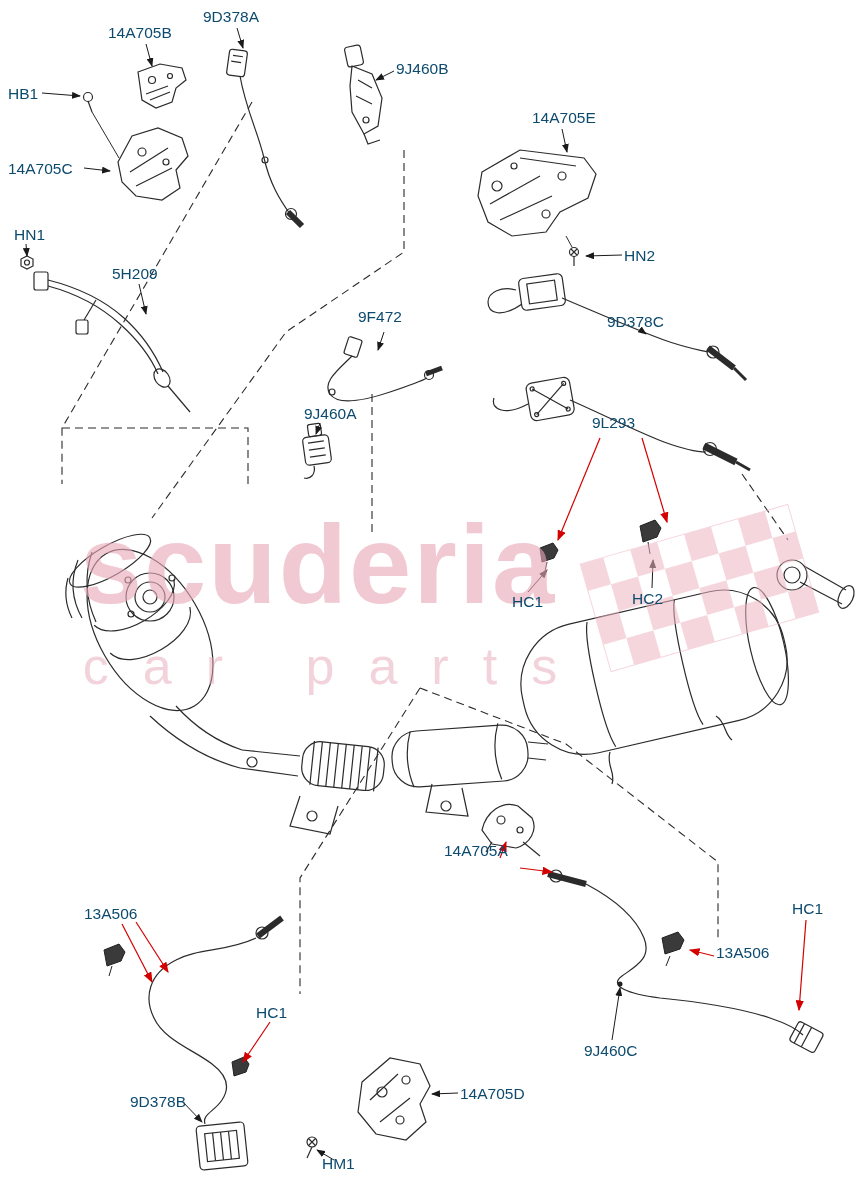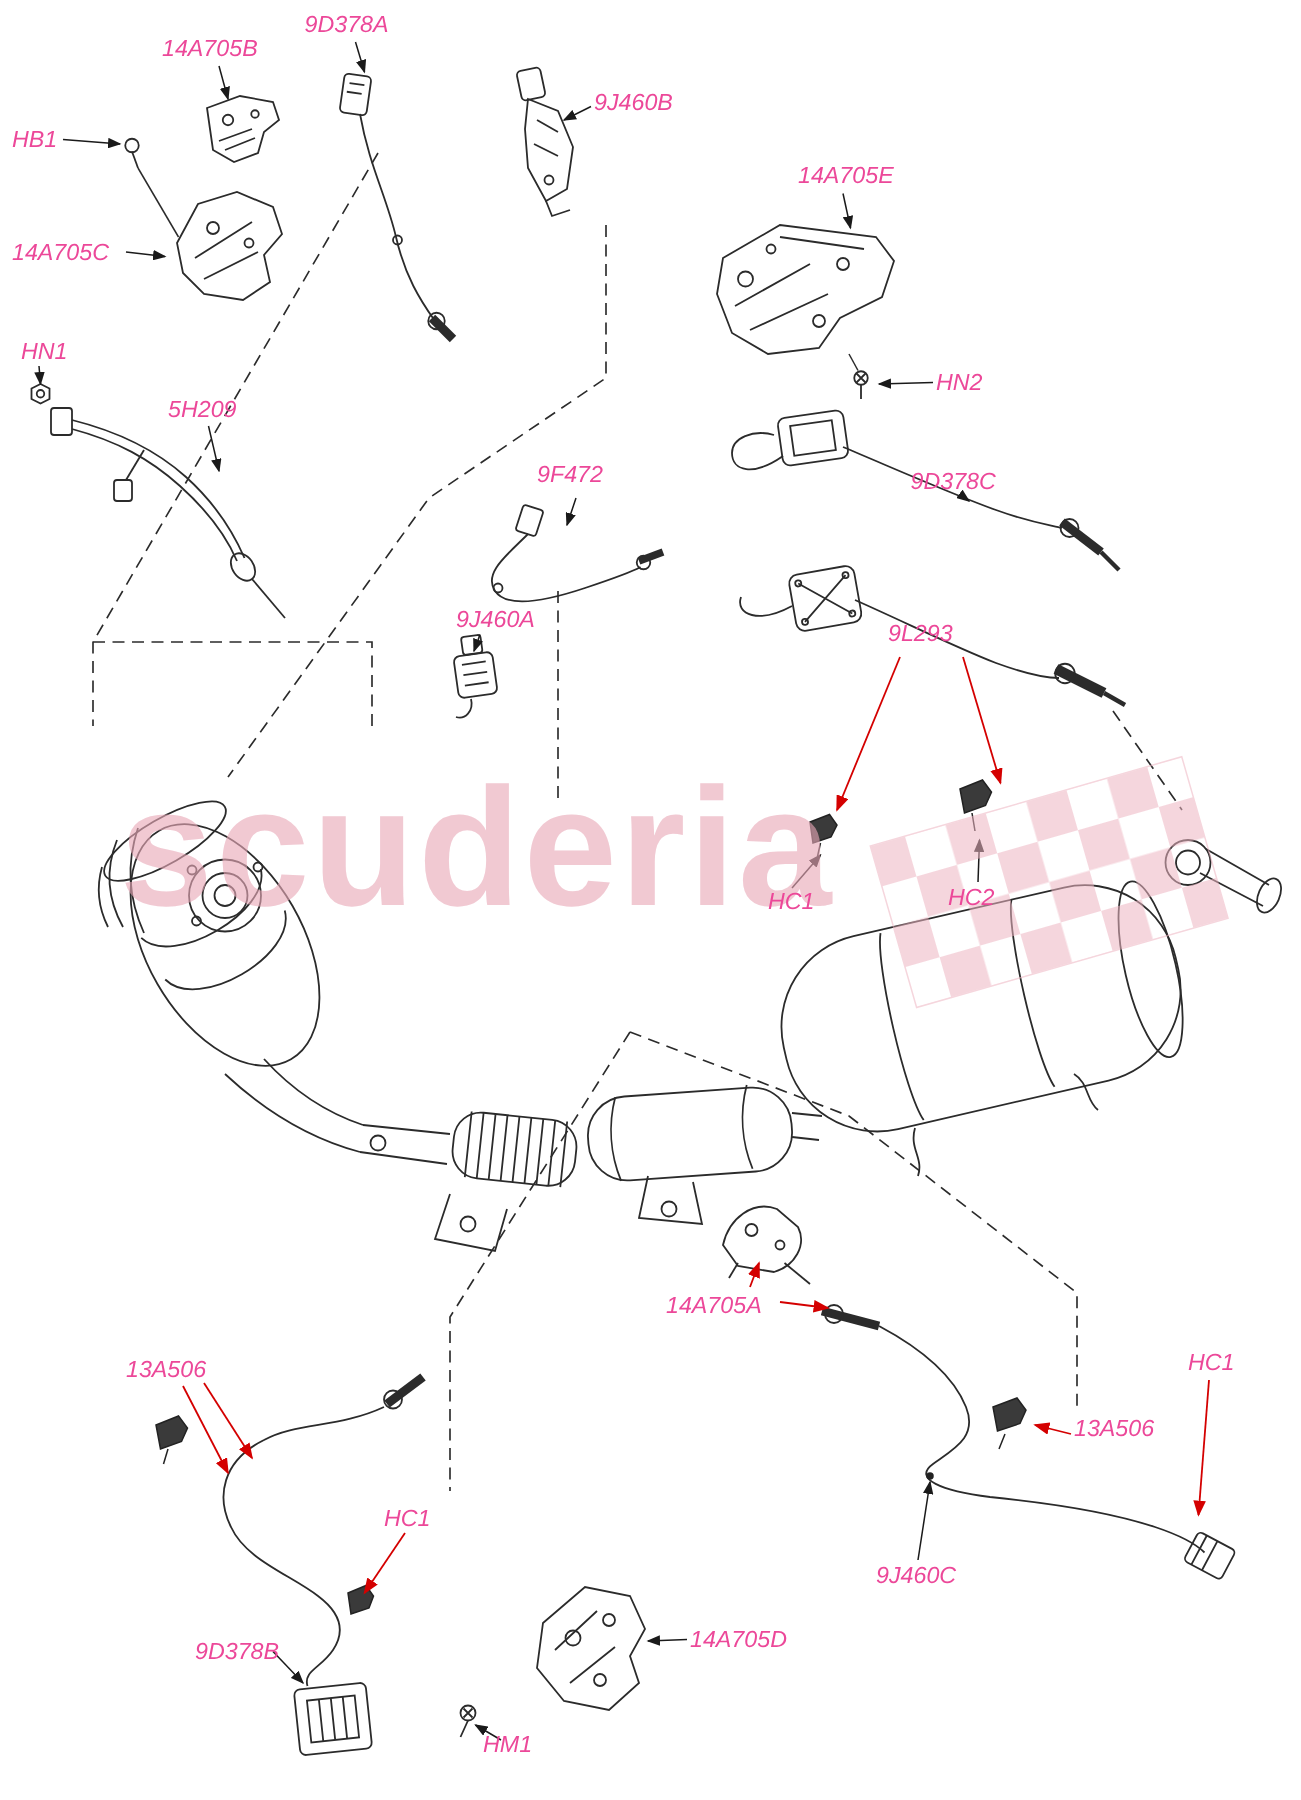--- a/index.html
+++ b/index.html
@@ -21,25 +21,24 @@
   .wm-text2{
     position:absolute;left:40px;top:636px;width:560px;
     font-size:52px;text-align:center;
     color:#e9a9b8;opacity:.5;letter-spacing:34px;text-indent:34px;
     font-family:"Liberation Sans", sans-serif;
   }
   .wm-flag{position:absolute;left:0;top:0;}
   .part-label{
     position:absolute;
     font-size:15.5px;line-height:17px;
-    color:#ec4899;
+    color:#0c4a6e;
     white-space:nowrap;
     z-index:10;
     cursor:pointer;
-    font-style:italic;
   }
 </style>
 </head>
 <body>
 
 <div class="canvas">
 
   <svg class="artwork" width="867" height="1200" viewBox="0 0 867 1200">
     <defs>
       <marker id="arrB" markerWidth="9" markerHeight="7" refX="8" refY="3.5" orient="auto">
@@ -305,20 +304,21 @@
       <path d="M500,858 L506,842" marker-end="url(#arrR)"></path>
       <path d="M520,868 L552,872" marker-end="url(#arrR)"></path>
       <path d="M806,920 L799,1010" marker-end="url(#arrR)"></path>
       <path d="M714,956 L690,950" marker-end="url(#arrR)"></path>
       <path d="M270,1022 L243,1062" marker-end="url(#arrR)"></path>
     </g>
   </svg>
 
   <div class="watermark-layer">
     <div class="wm-text1">scuderia</div>
+    <div class="wm-text2">car parts</div>
     <svg class="wm-flag" width="867" height="1200" viewBox="0 0 867 1200">
       <defs>
         <pattern id="check" width="56" height="56" patternUnits="userSpaceOnUse">
           <rect width="28" height="28" fill="#eeb5c2"></rect>
           <rect x="28" y="28" width="28" height="28" fill="#eeb5c2"></rect>
         </pattern>
       </defs>
       <g transform="rotate(-16 700 590)" opacity="0.55">
         <rect x="592" y="532" width="216" height="112" fill="url(#check)" stroke="#eeb5c2"></rect>
       </g>
@@ -334,21 +334,21 @@
   <div class="part-label" style="left:14px;top:226px">HN1</div>
   <div class="part-label" style="left:112px;top:265px">5H209</div>
   <div class="part-label" style="left:624px;top:247px">HN2</div>
   <div class="part-label" style="left:358px;top:308px">9F472</div>
   <div class="part-label" style="left:607px;top:313px">9D378C</div>
   <div class="part-label" style="left:304px;top:405px">9J460A</div>
   <div class="part-label" style="left:592px;top:414px">9L293</div>
   <div class="part-label" style="left:512px;top:593px">HC1</div>
   <div class="part-label" style="left:632px;top:590px">HC2</div>
   <div class="part-label" style="left:84px;top:905px">13A506</div>
-  <div class="part-label" style="left:444px;top:862px">14A705A</div>
+  <div class="part-label" style="left:444px;top:842px">14A705A</div>
   <div class="part-label" style="left:792px;top:900px">HC1</div>
   <div class="part-label" style="left:716px;top:944px">13A506</div>
   <div class="part-label" style="left:256px;top:1004px">HC1</div>
   <div class="part-label" style="left:584px;top:1042px">9J460C</div>
   <div class="part-label" style="left:130px;top:1093px">9D378B</div>
   <div class="part-label" style="left:460px;top:1085px">14A705D</div>
   <div class="part-label" style="left:322px;top:1155px">HM1</div>
 
 </div>
 

